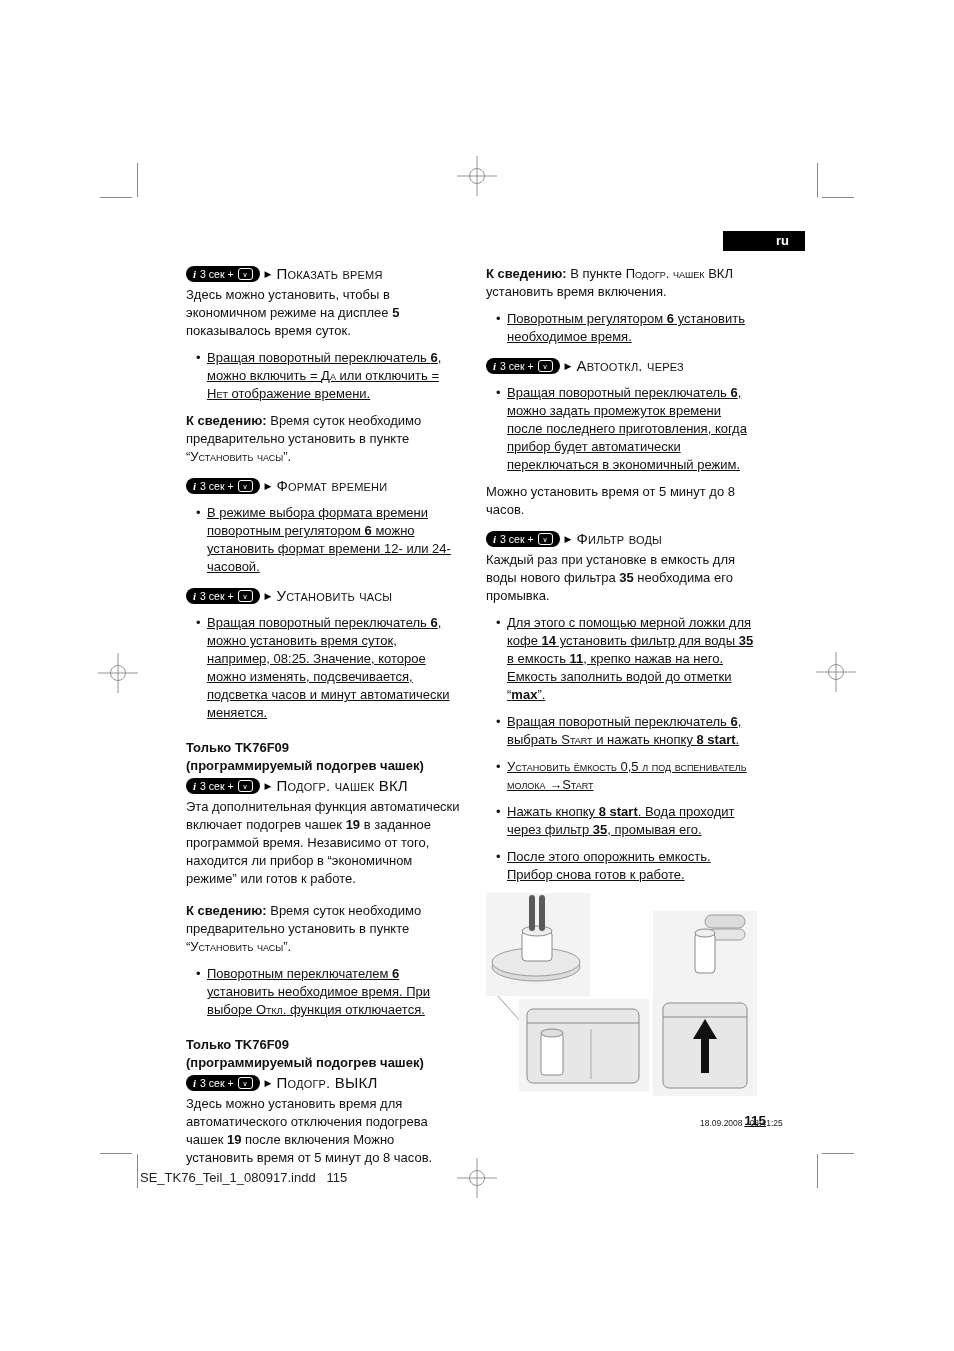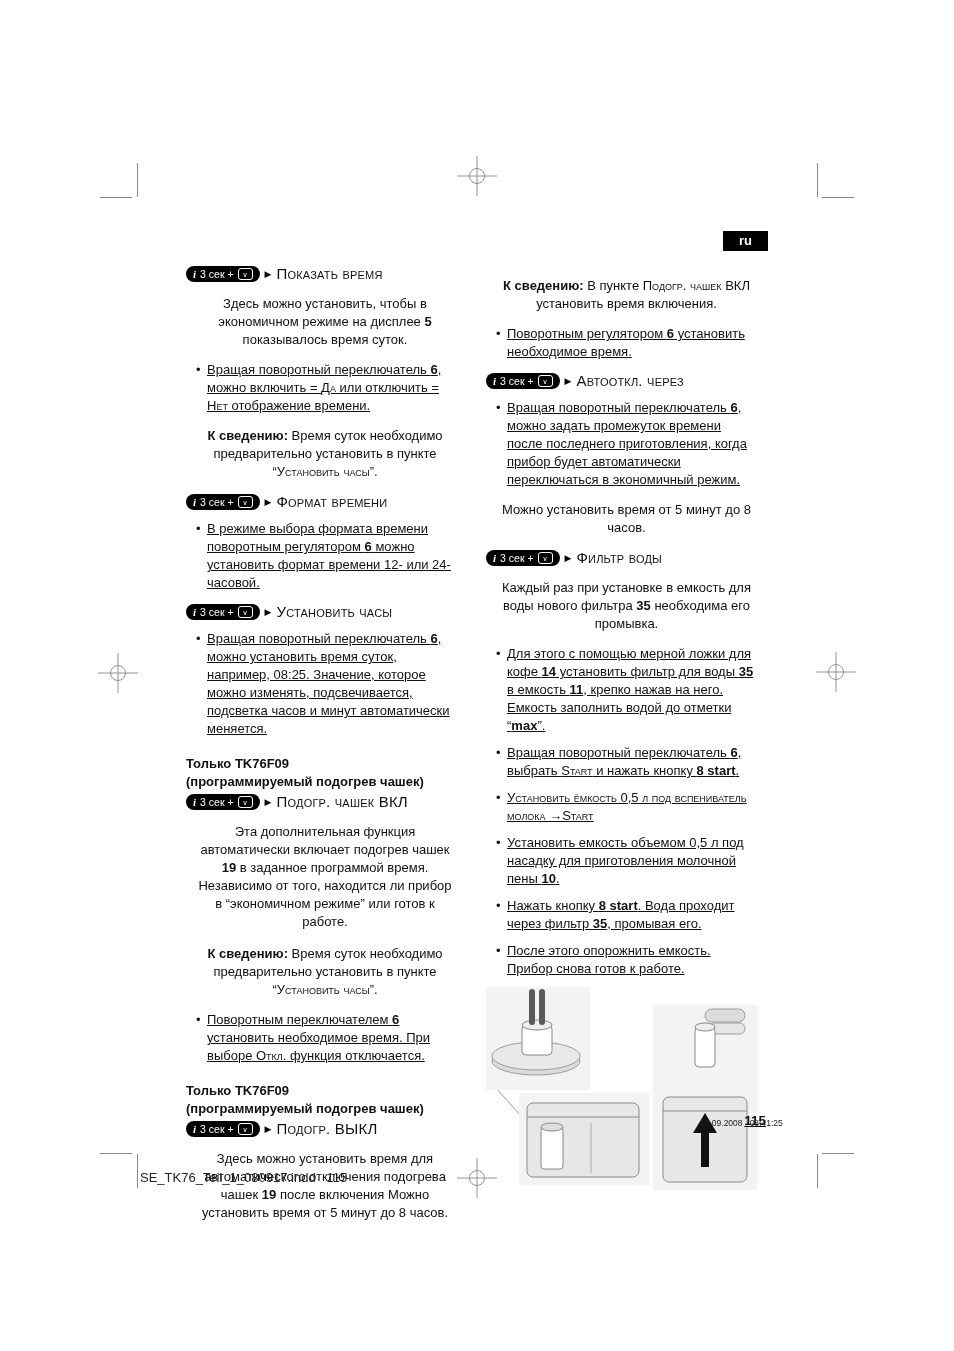--- a/index.html
+++ b/index.html
@@ -5,21 +5,21 @@
   html,body{margin:0;padding:0;background:#fff;}
   .page{position:relative;width:954px;height:1351px;background:#ffffff;overflow:hidden;
         font-family:"Liberation Sans",sans-serif;font-size:13px;line-height:18px;color:#111;}
 
   
   .col{position:absolute;top:265px;}
   .col-left{left:186px;width:278px;}
   .col-right{left:486px;width:281px;}
 
   
-  .p{margin:12px;text-align:center;}
+  .p{margin:0;}
   .p.gap{margin-top:14px;}
   .bullet{position:relative;padding-left:12px;margin:9px;text-decoration:underline;}
   .bullet::before{content:"•";position:absolute;left:1px;top:0;}
   .only{font-weight:bold;margin-top:17px;}
   .sc{font-variant:small-caps;}
   b{font-weight:bold;}
 
   
   .h-row{display:flex;align-items:center;gap:5px;margin:11px 0 3px;white-space:nowrap;}
   .h-row.first{margin-top:0;}
@@ -27,21 +27,21 @@
   .badge{display:inline-flex;align-items:center;gap:4px;background:#000;color:#fff;
          border-radius:8px;height:16px;padding:0 7px;font-size:10.5px;flex:0 0 auto;}
   .badge .b-i{font-family:"Liberation Serif",serif;font-style:italic;font-weight:bold;font-size:11px;}
   .badge .b-chev{display:inline-flex;align-items:center;justify-content:center;
                  border:1px solid #fff;border-radius:3px;width:13px;height:10px;font-size:7px;line-height:1;}
   .tri{font-size:9px;line-height:1;color:#000;}
   .sc-title{font-variant:small-caps;font-size:15px;letter-spacing:.2px;}
 
   
   .lang{position:absolute;left:723px;top:231px;width:45px;height:20px;background:#000;color:#fff;
-        font-weight:bold;font-size:13px;display:flex;align-items:center;justify-content:center;}
+        font-weight:bold;font-size:13px;display:flex;align-items:center;justify-content:center;padding-left:37px;}
 
   
   .figures{position:relative;height:212px;margin-top:8px;}
   .fig{position:absolute;}
   .fig svg{display:block;}
   #figA{left:0;top:0;}
   #figB{left:33px;top:106px;}
   #figC{left:167px;top:18px;}
   .fig-connector{position:absolute;left:0;top:0;}
 
@@ -205,21 +205,20 @@
           <span class="b-t">3 сек +</span>
           <span class="b-chev">∨</span>
         </span>
       <span class="tri">▶</span>
       <span class="sc-title">Фильтр воды</span>
     </div>
     <p class="p">Каждый раз при установке в емкость для воды нового фильтра <b>35</b> необходима его промывка.</p>
     <p class="bullet">Для этого с помощью мерной ложки для кофе <b>14</b> установить фильтр для воды <b>35</b> в емкость <b>11</b>, крепко нажав на него. Емкость заполнить водой до отметки “<b>max</b>”.</p>
     <p class="bullet">Вращая поворотный переключатель <b>6</b>, выбрать <span class="sc">Start</span> и нажать кнопку <b>8 start</b>.</p>
     <p class="bullet"><span class="sc">Установить ёмкость 0,5 л под вспениватель молока →Start</span></p>
-    <p class="bullet">Установить емкость объемом 0,5 л под насадку для приготовления молочной пены <b>10</b>.</p>
     <p class="bullet">Нажать кнопку <b>8 start</b>. Вода проходит через фильтр <b>35</b>, промывая его.</p>
     <p class="bullet">После этого опорожнить емкость. Прибор снова готов к работе.</p>
 
     <div class="figures">
       <svg class="fig-connector" width="281" height="212">
         <line x1="10" y1="101" x2="36" y2="130" stroke="#9a9a9a" stroke-width="1"></line>
       </svg>
       <div class="fig" id="figA">
         <svg width="104" height="103">
           <rect width="104" height="103" fill="#f3f3f3"></rect>

